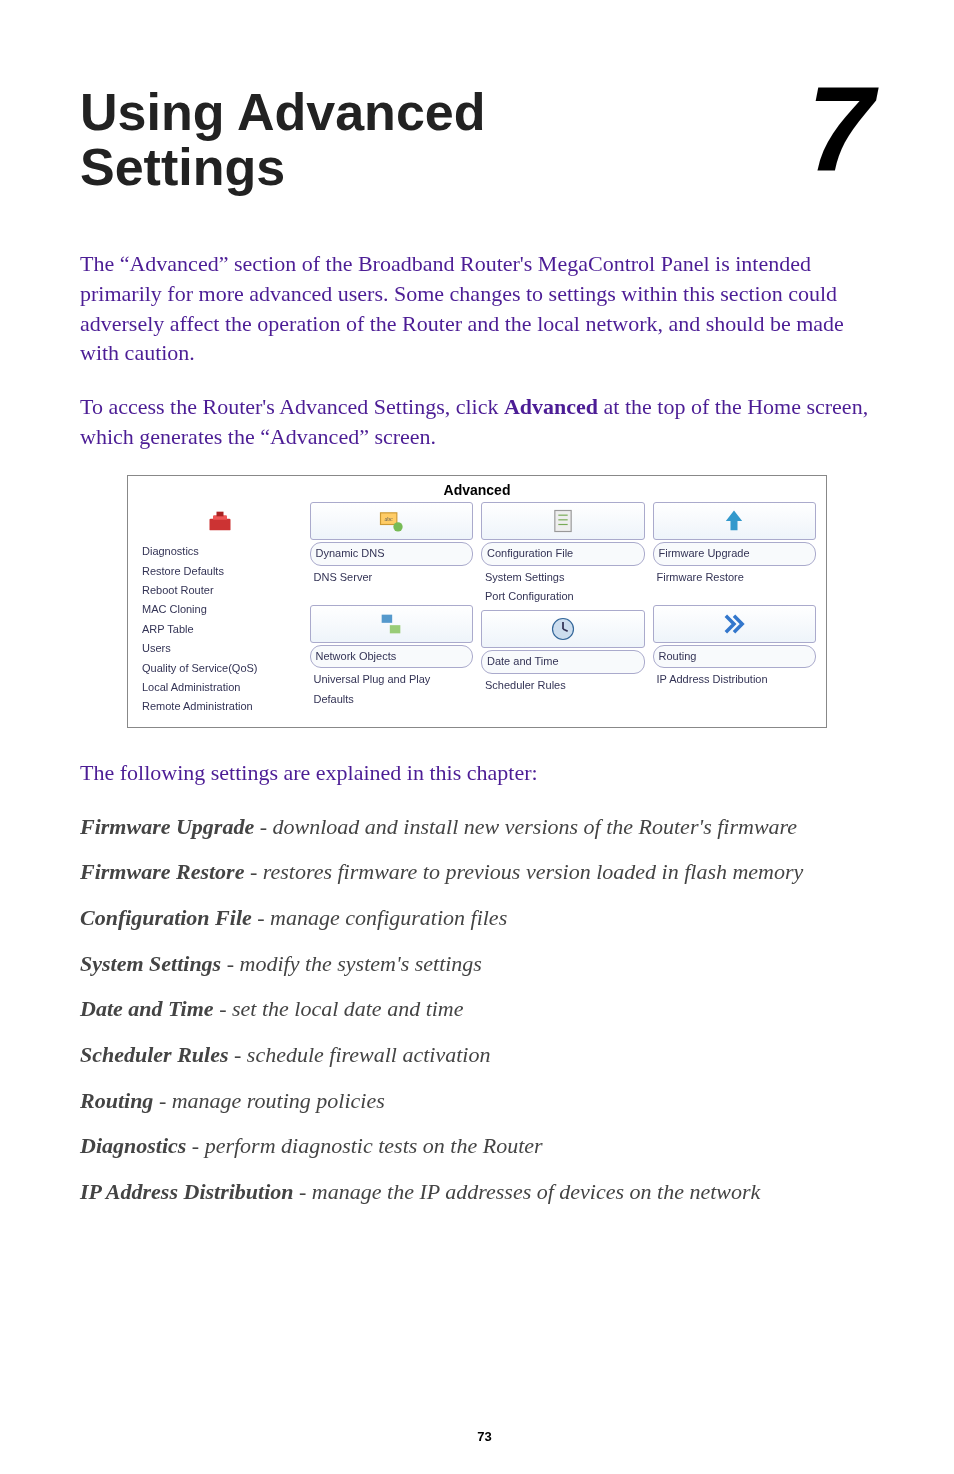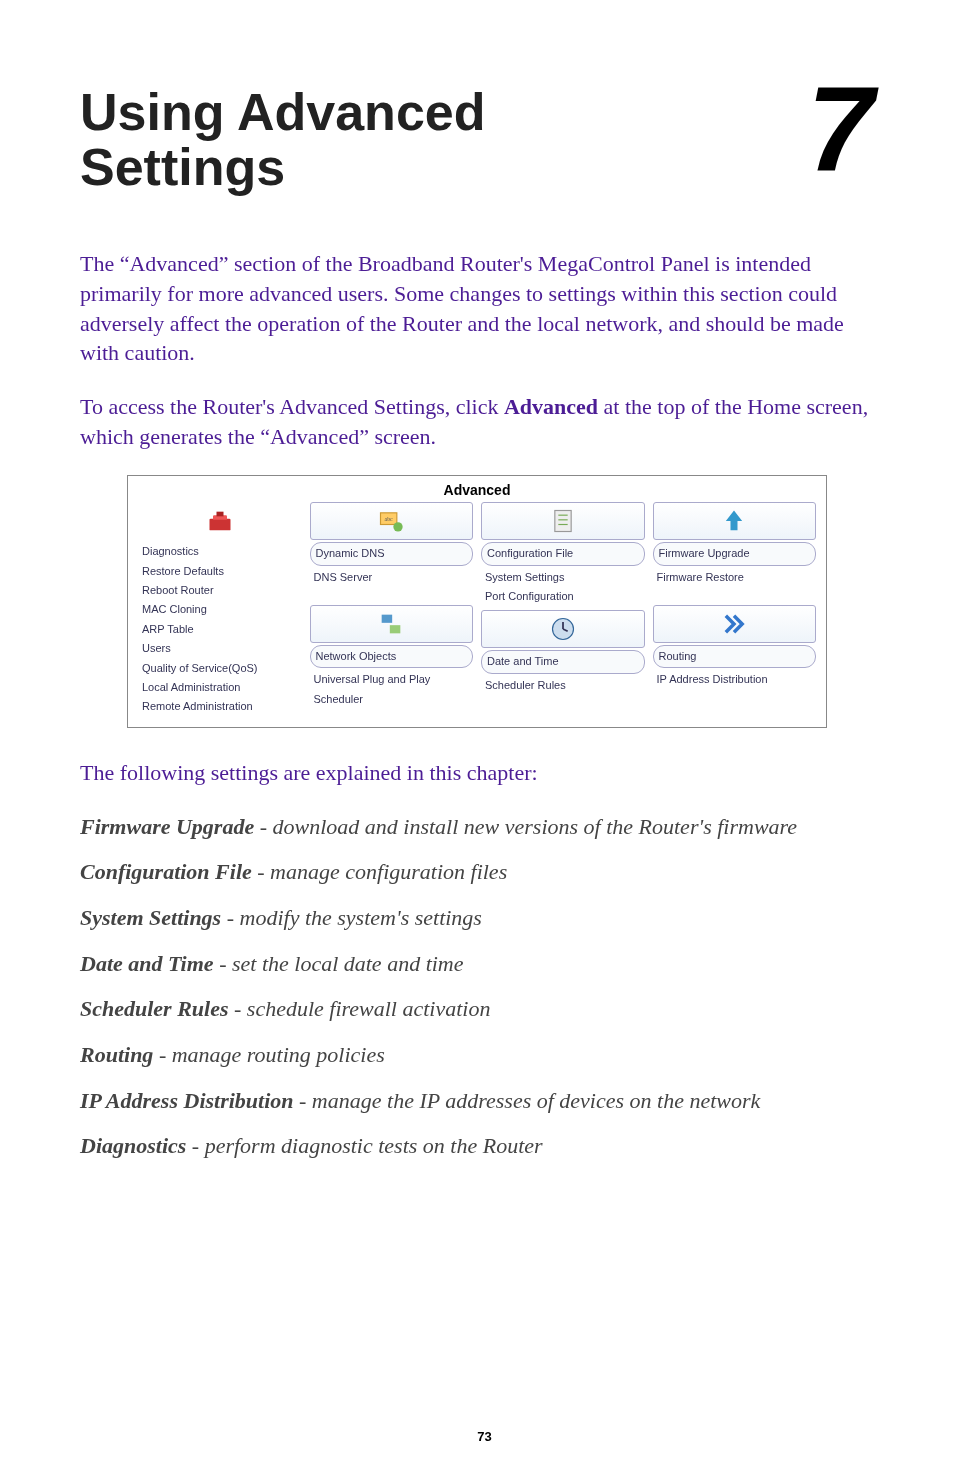--- a/index.html
+++ b/index.html
@@ -163,21 +163,21 @@
       <div class="link-item">DNS Server</div>
       <div style="height:18px;"></div>
       <div class="icon-box boxed">
         <svg class="icon-svg" viewBox="0 0 24 24">
             <rect x="4" y="4" width="9" height="7" fill="#59c"></rect>
             <rect x="11" y="13" width="9" height="7" fill="#9c7"></rect>
           </svg>
       </div>
       <div class="link-item boxed">Network Objects</div>
       <div class="link-item">Universal Plug and Play</div>
-      <div class="link-item">Scheduler</div>
+      <div class="link-item">Defaults</div>
     </div>
 
     <div class="panel-col">
       <div class="icon-box boxed">
         <svg class="icon-svg" viewBox="0 0 24 24">
             <rect x="5" y="3" width="14" height="18" fill="#eee" stroke="#999"></rect>
             <line x1="8" y1="7" x2="16" y2="7" stroke="#7a5"></line>
             <line x1="8" y1="11" x2="16" y2="11" stroke="#7a5"></line>
             <line x1="8" y1="15" x2="16" y2="15" stroke="#7a5"></line>
           </svg>
@@ -215,22 +215,23 @@
       <div class="link-item">IP Address Distribution</div>
     </div>
 
   </div>
 </div>
 
 <p class="body-text">The following settings are explained in this chapter:</p>
 
 <div>
   <p class="setting-item"><span class="setting-label">Firmware Upgrade</span><span> - download and install new versions of the Router's firmware</span></p>
+  <p class="setting-item"><span class="setting-label">Firmware Restore</span><span> - restores firmware to previous version loaded in flash memory</span></p>
   <p class="setting-item"><span class="setting-label">Configuration File</span><span> - manage configuration files</span></p>
   <p class="setting-item"><span class="setting-label">System Settings</span><span> - modify the system's settings</span></p>
   <p class="setting-item"><span class="setting-label">Date and Time</span><span> - set the local date and time</span></p>
   <p class="setting-item"><span class="setting-label">Scheduler Rules</span><span> - schedule firewall activation</span></p>
   <p class="setting-item"><span class="setting-label">Routing</span><span> - manage routing policies</span></p>
+  <p class="setting-item"><span class="setting-label">Diagnostics</span><span> - perform diagnostic tests on the Router</span></p>
   <p class="setting-item"><span class="setting-label">IP Address Distribution</span><span> - manage the IP addresses of devices on the network</span></p>
-  <p class="setting-item"><span class="setting-label">Diagnostics</span><span> - perform diagnostic tests on the Router</span></p>
 </div>
 
 <div class="page-number">73</div>
 
 </body></html>

